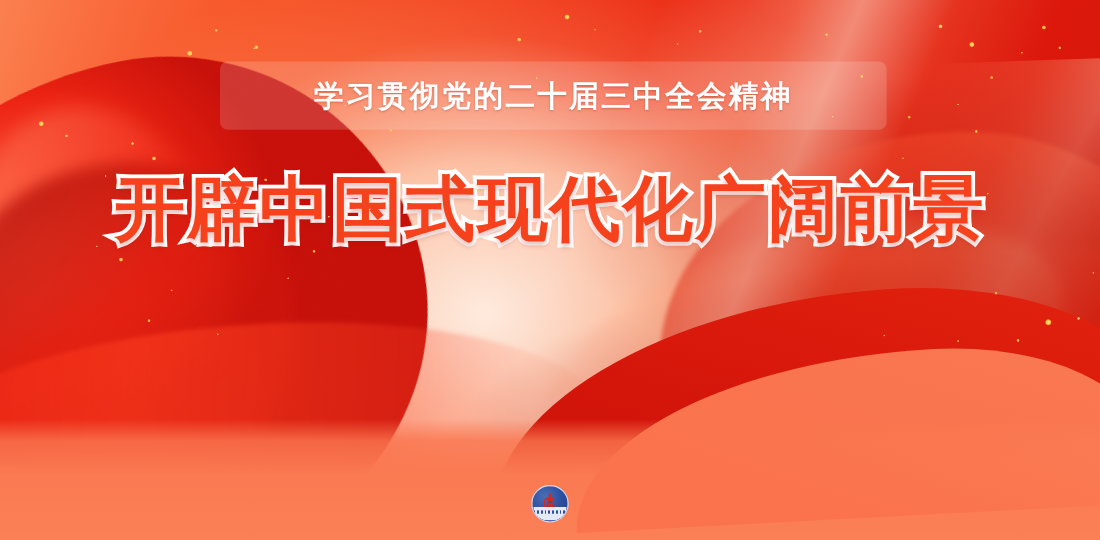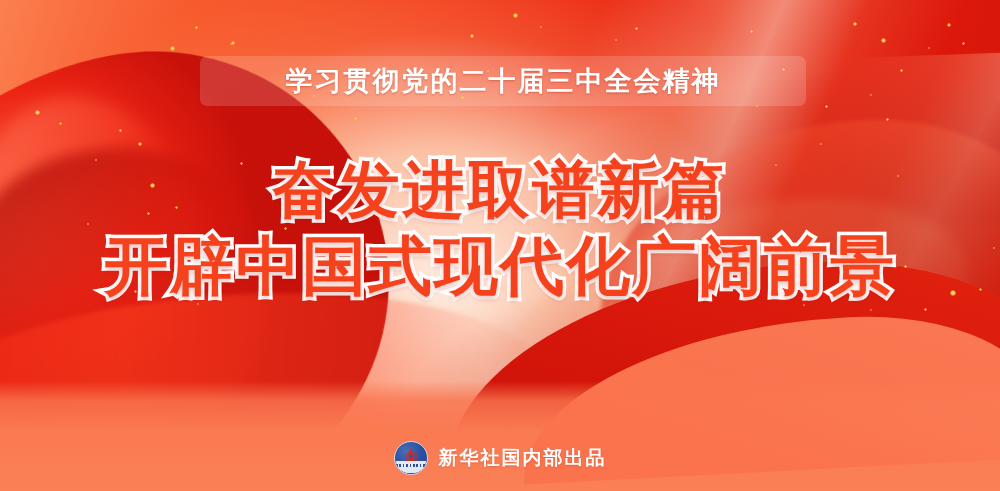--- a/index.html
+++ b/index.html
@@ -187,21 +187,21 @@
     position: absolute;
     border-radius: 50%;
     background: radial-gradient(circle, #ffe79a 0%, #ffc642 45%, rgba(255,180,40,0) 75%);
     pointer-events: none;
   }
 
   
   .top-banner {
     position: absolute;
     left: 200px; top: 56px;
-    width: 606px; height: 50px;
+    width: 606px; height: 62px;
     border-radius: 7px;
     background: rgba(255,255,255,0.16);
     display: flex;
     align-items: center;
     justify-content: center;
   }
   .top-banner-text {
     color: #ffffff;
     font-size: 27px;
     font-weight: 700;
@@ -387,36 +387,34 @@
       <span class="spark" style="left: 993px; top: 247px; width: 2px; height: 2px; opacity: 0.72;"></span>
       <span class="spark" style="left: 353.5px; top: 116.5px; width: 3px; height: 3px; opacity: 0.8;"></span>
       <span class="spark" style="left: 313px; top: 95px; width: 2px; height: 2px; opacity: 0.72;"></span>
     </div>
 
   <div class="top-banner">
     <span class="top-banner-text">学习贯彻党的二十届三中全会精神</span>
   </div>
 
   <div class="headline">
-    <span class="headline-line l1">奋发进取谱新篇</span>
     <span class="headline-line l2">开辟中国式现代化广阔前景</span>
   </div>
 
 
   <div class="footer">
     <span class="xinhua-logo">
       <svg class="emblem" viewBox="0 0 24 24">
         <rect x="10.4" y="1" width="3.2" height="6" fill="#d4281a"></rect>
         <rect x="6.5" y="6.4" width="11" height="2.6" fill="#d4281a"></rect>
         <rect x="8.6" y="9" width="6.8" height="8.5" fill="#d4281a"></rect>
         <rect x="10.1" y="10.6" width="3.8" height="2.2" fill="#2d50a0"></rect>
         <rect x="4.2" y="17.2" width="15.6" height="2.6" fill="#d4281a"></rect>
         <path d="M4.2 8 L5.6 8 L5.6 17.2 L4.2 17.2 Z" fill="#d4281a"></path>
         <path d="M18.4 8 L19.8 8 L19.8 17.2 L18.4 17.2 Z" fill="#d4281a"></path>
       </svg>
       <span class="arc">
         <span class="arc-line"></span>
       </span>
     </span>
-    <span class="footer-text">新华社国内部出品</span>
   </div>
 
 </div>
 
 </body></html>

